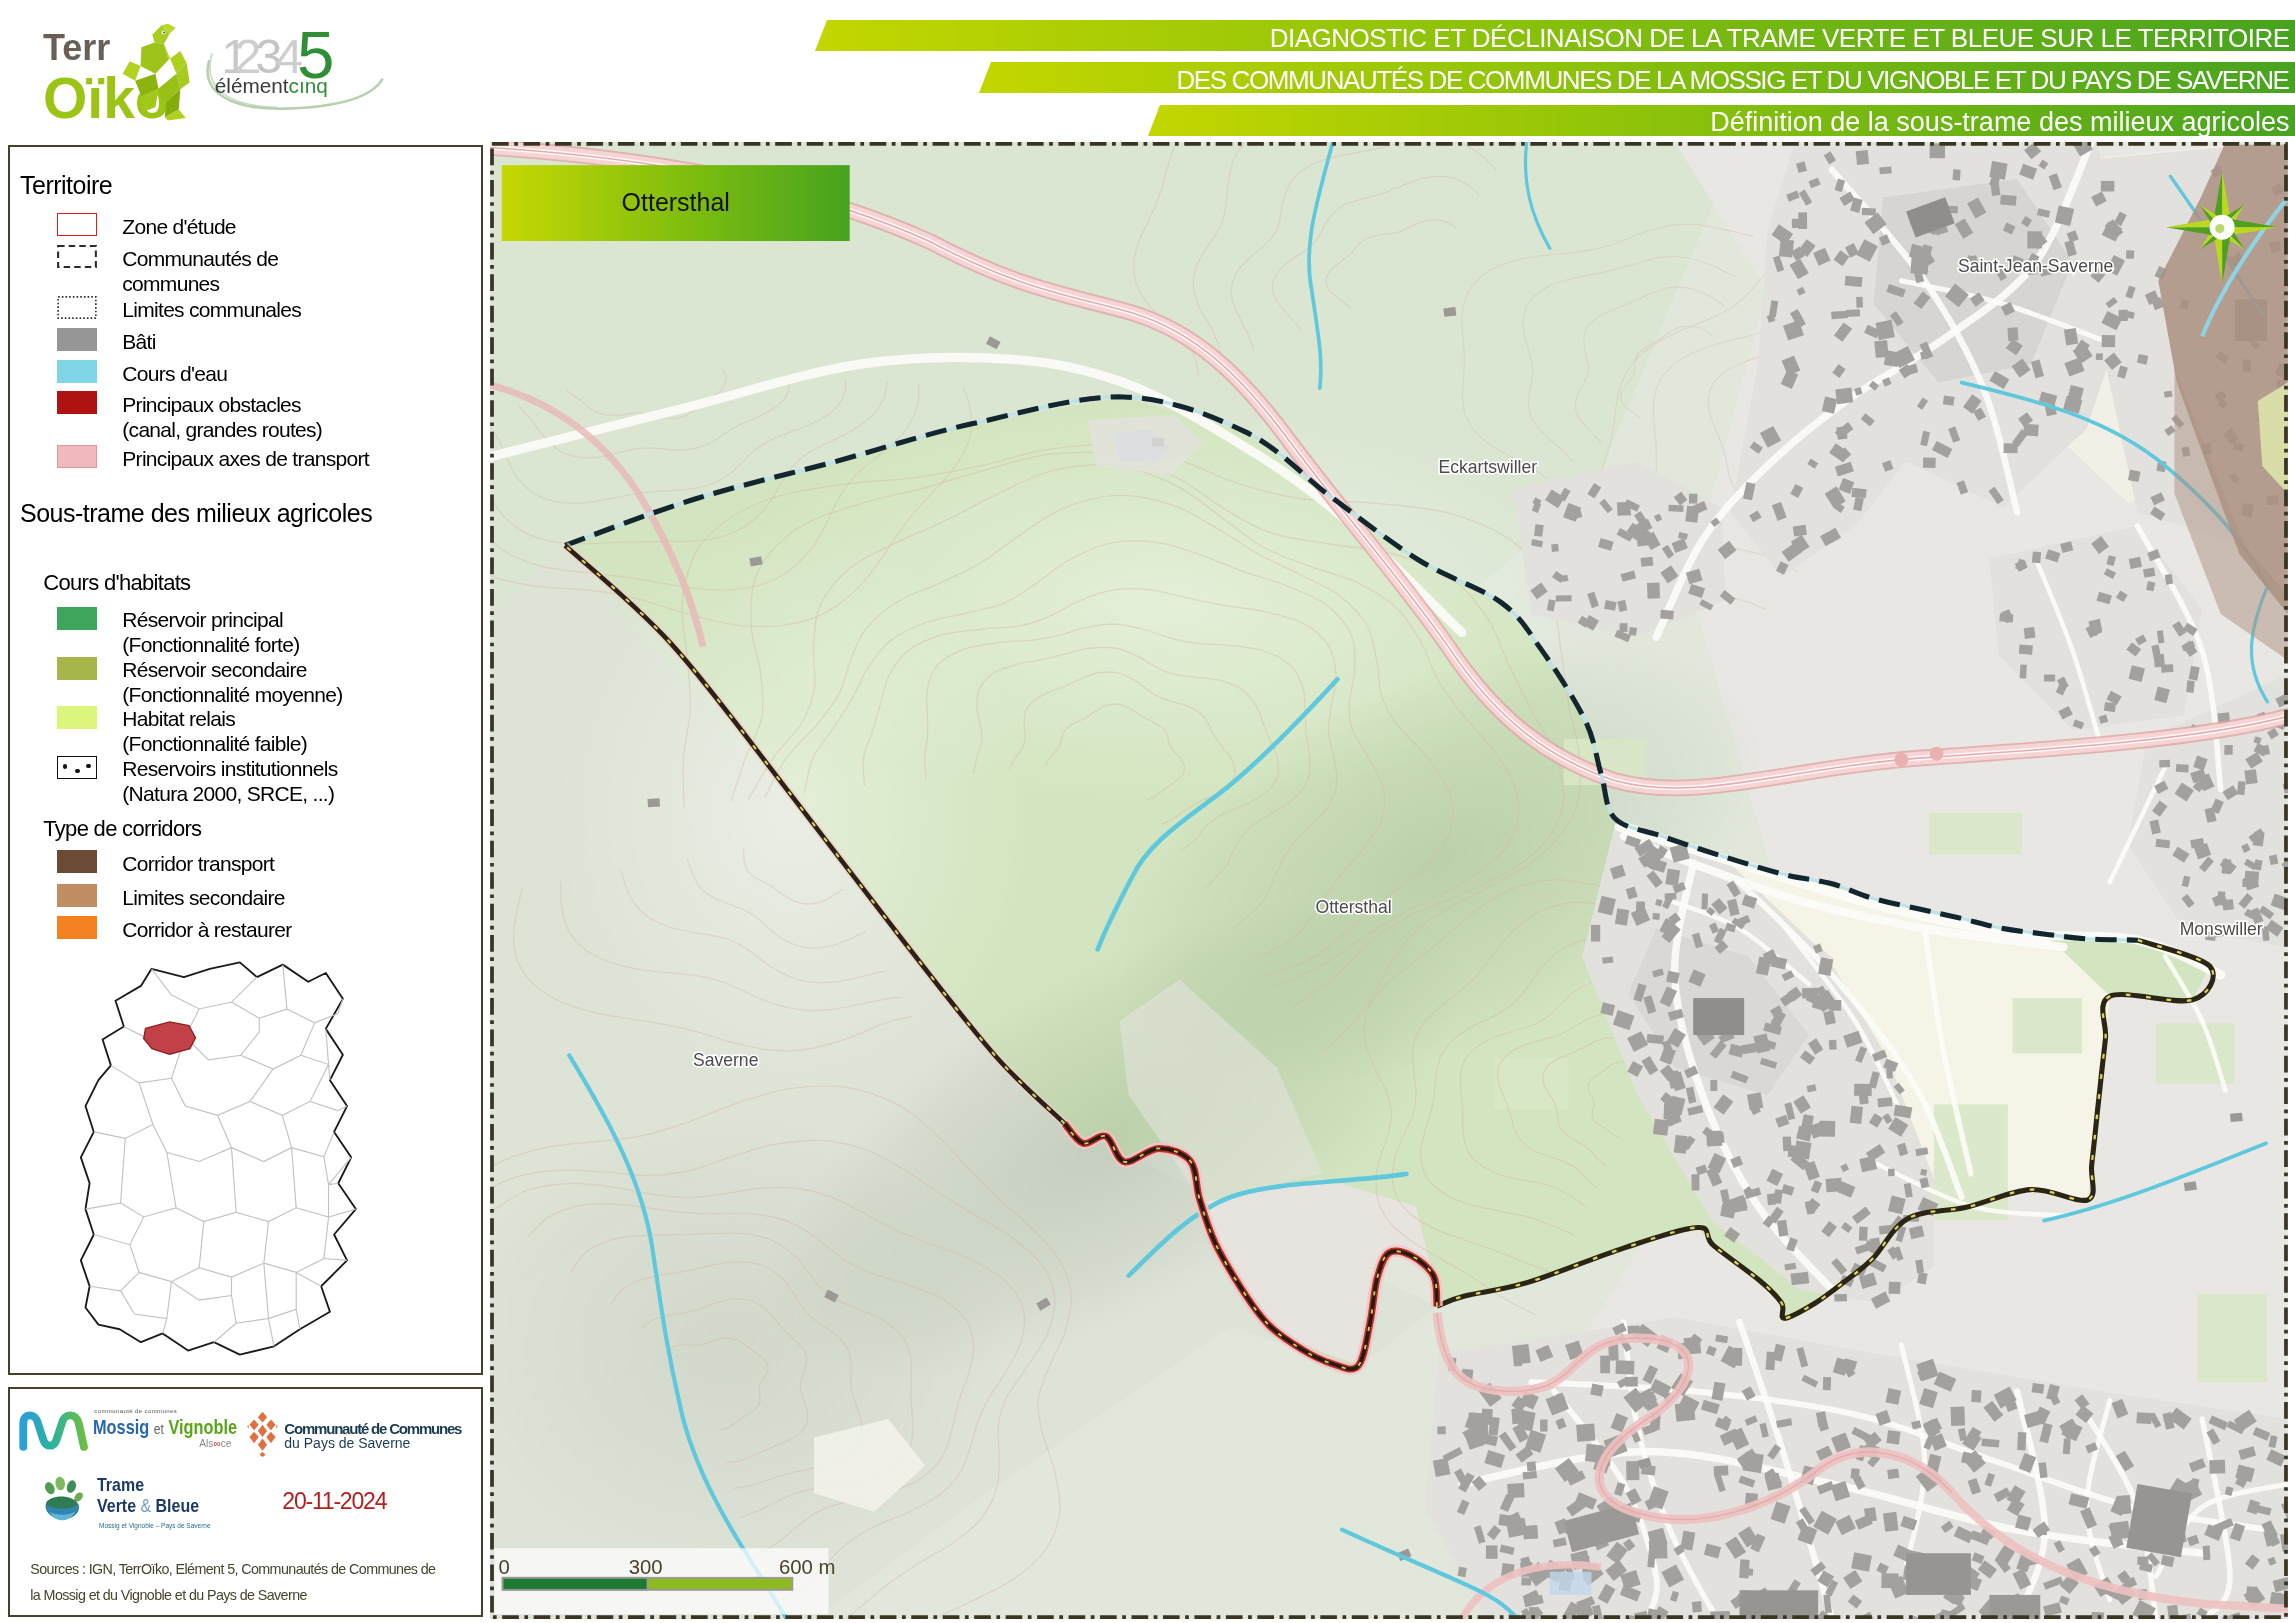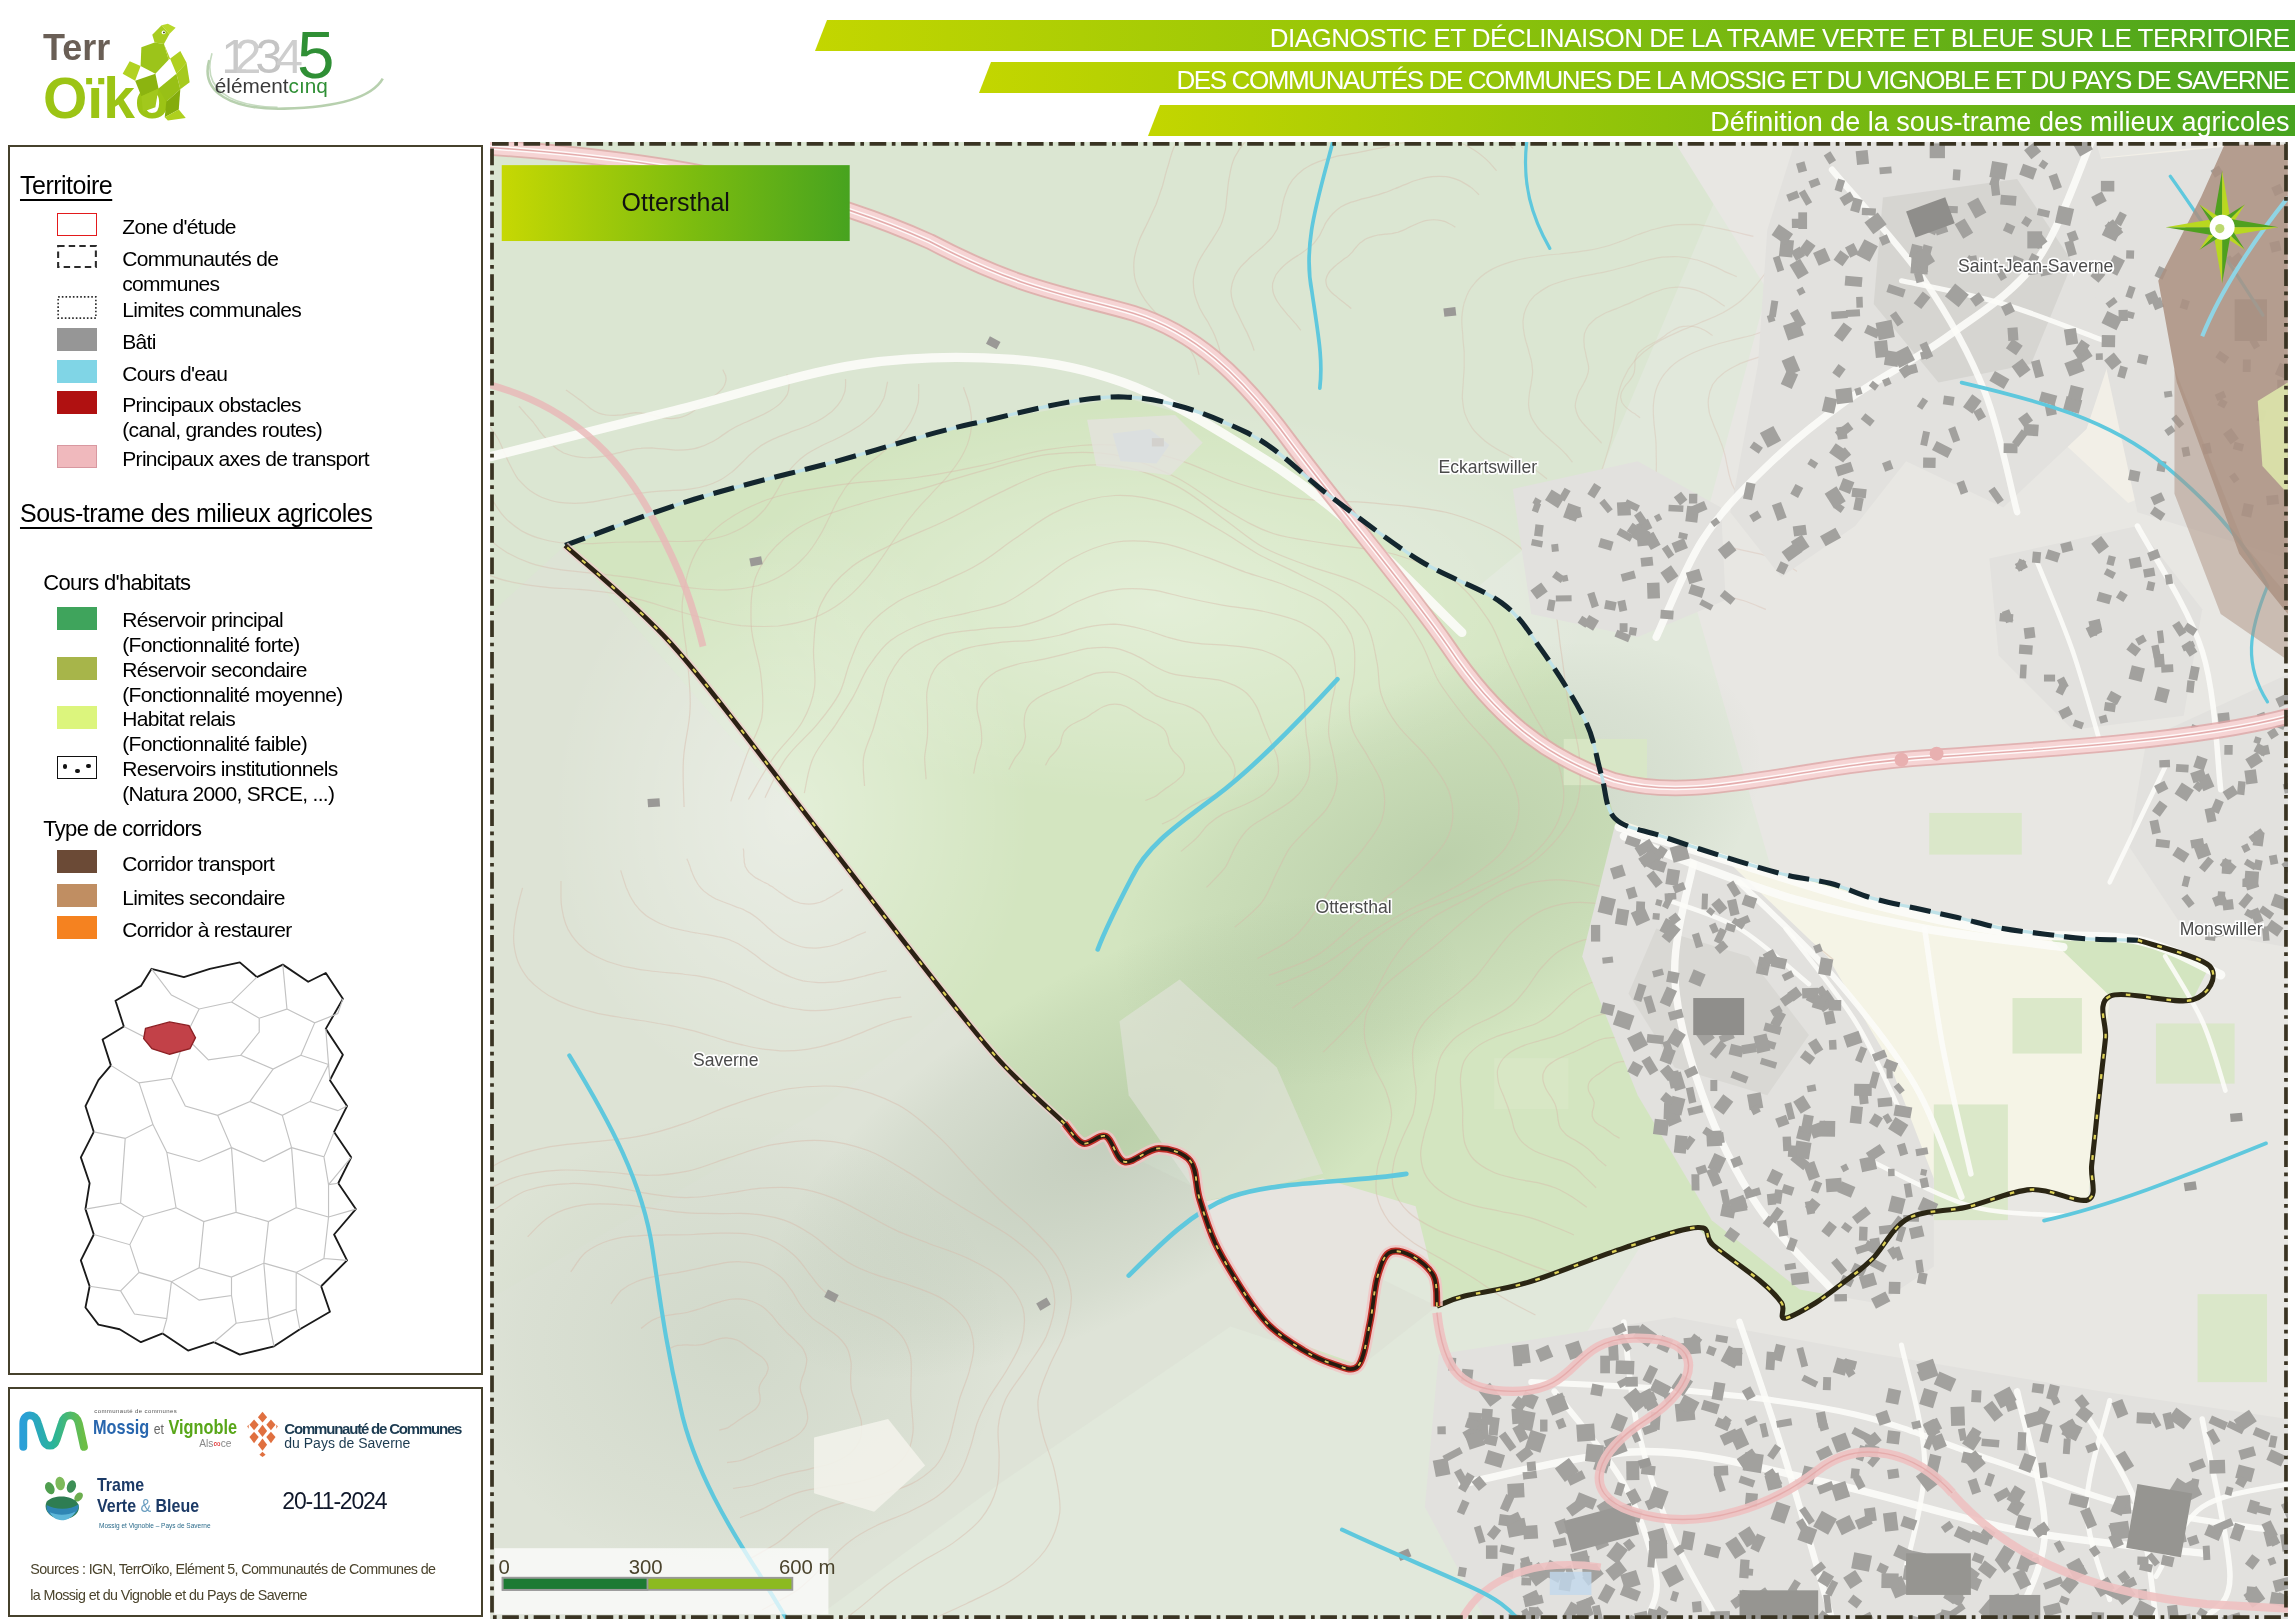--- a/index.html
+++ b/index.html
@@ -3,21 +3,21 @@
 <style>
 *{margin:0;padding:0;box-sizing:border-box}
 body{font-family:"Liberation Sans",sans-serif;background:#ffffff;width:2295px;height:1623px;position:relative;overflow:hidden}
 #page{position:absolute;left:0;top:0;width:2295px;height:1623px;background:#fff}
 .abs{position:absolute;white-space:nowrap}
 .bar{position:absolute;color:#fff;white-space:nowrap}
 .bar .bg{position:absolute;inset:0;background:linear-gradient(90deg,#c3d600 0%,#8cc20a 45%,#47a31f 100%)}
 .bar span{position:absolute;right:6.5px;font-size:26px;line-height:1;letter-spacing:-0.5px}
 #legend{position:absolute;left:8.3px;top:145px;width:475px;height:1230px;border:2.3px solid #46412c;background:#fff}
 #credits{position:absolute;left:8.3px;top:1387px;width:475px;height:230px;border:2.3px solid #46412c;background:#fff}
-.lt{position:absolute;font-size:25px;color:#000;text-decoration:underline;text-underline-offset:4.6px;text-decoration-skip-ink:none;text-decoration-thickness:1.9px;white-space:nowrap;letter-spacing:-0.5px}
+.lt{position:absolute;font-size:25px;color:#000;text-underline-offset:4.6px;text-decoration-skip-ink:none;text-decoration-thickness:1.9px;white-space:nowrap;letter-spacing:-0.5px}
 .st{position:absolute;font-size:22px;color:#000;white-space:nowrap;letter-spacing:-0.7px}
 .li{position:absolute;font-size:21px;color:#000;line-height:24.5px;white-space:nowrap;letter-spacing:-0.7px}
 .sw{position:absolute;left:47px;width:40px;height:23px}
 .litx{left:112px}
 </style></head>
 <body>
 <div id="page">
 <div class="abs" style="left:43px;top:27px;width:287px;height:116px">
 <div class="abs" style="left:0;top:0;font-size:36px;font-weight:bold;color:#6a5f56">Terr</div>
 <div class="abs" style="left:0;top:38px;font-size:57px;font-weight:bold;color:#9cc415">Oïko</div>
@@ -156,21 +156,21 @@
 <ellipse cx="48" cy="16" rx="12" ry="17" fill="#7dba5a" transform="rotate(-8 48 16)"></ellipse>
 <ellipse cx="76" cy="24" rx="11" ry="16" fill="#3d8f56" transform="rotate(18 76 24)"></ellipse>
 <ellipse cx="94" cy="50" rx="9" ry="13" fill="#6cae4f" transform="rotate(40 94 50)"></ellipse>
 <path d="M 14 62 C 30 44, 78 44, 92 66 C 102 84, 84 104, 54 106 C 26 106, 4 84, 14 62 Z" fill="#2e7d52"></path>
 <path d="M 14 70 C 34 82, 72 84, 94 68 C 96 84, 82 102, 54 104 C 28 104, 10 88, 14 70 Z" fill="#2f86b4"></path>
 <path d="M 22 88 C 40 96, 66 97, 86 86 C 80 100, 66 108, 52 108 C 38 108, 27 99, 22 88 Z" fill="#5db6d8"></path>
 </svg>
       <div class="abs" style="left:87px;top:85px;font-size:19px;font-weight:bold;color:#1c3a66;transform:scaleX(0.84);transform-origin:0 0">Trame</div>
       <div class="abs" style="left:87px;top:106px;font-size:19px;font-weight:bold;color:#1c3a66;transform:scaleX(0.84);transform-origin:0 0">Verte <span style="color:#6a9ec0;font-weight:normal">&amp;</span> Bleue</div>
       <div class="abs" style="left:89px;top:132px;font-size:7.4px;color:#2a6a8a;transform:scaleX(0.88);transform-origin:0 0">Mossig et Vignoble – Pays de Saverne</div>
-      <div class="abs" style="left:272px;top:99px;font-size:23px;color:#0f172a;letter-spacing:-1.2px">20-11-2024</div>
+      <div class="abs" style="left:272px;top:99px;font-size:23px;color:#b91c1c;letter-spacing:-1.2px">20-11-2024</div>
       <div class="abs" style="left:20px;top:167px;font-size:14.3px;color:#4a432c;line-height:26px;letter-spacing:-0.6px">Sources : IGN, TerrOïko, Elément 5, Communautés de Communes de<br>la Mossig et du Vignoble et du Pays de Saverne</div>
     </div>
 <div class="abs" style="left:490px;top:142px;width:1798px;height:1477px"><svg id="map" viewBox="0 0 3885 3192" width="1798" height="1477">
         <defs>
 <linearGradient id="gTitle" x1="0" y1="0" x2="1" y2="0">
  <stop offset="0" stop-color="#c6d803"></stop>
             <stop offset="0.55" stop-color="#7cbc0f"></stop>
             <stop offset="1" stop-color="#47a31f"></stop>
 </linearGradient>
 <radialGradient id="gSh" cx="0.5" cy="0.5" r="0.5">

